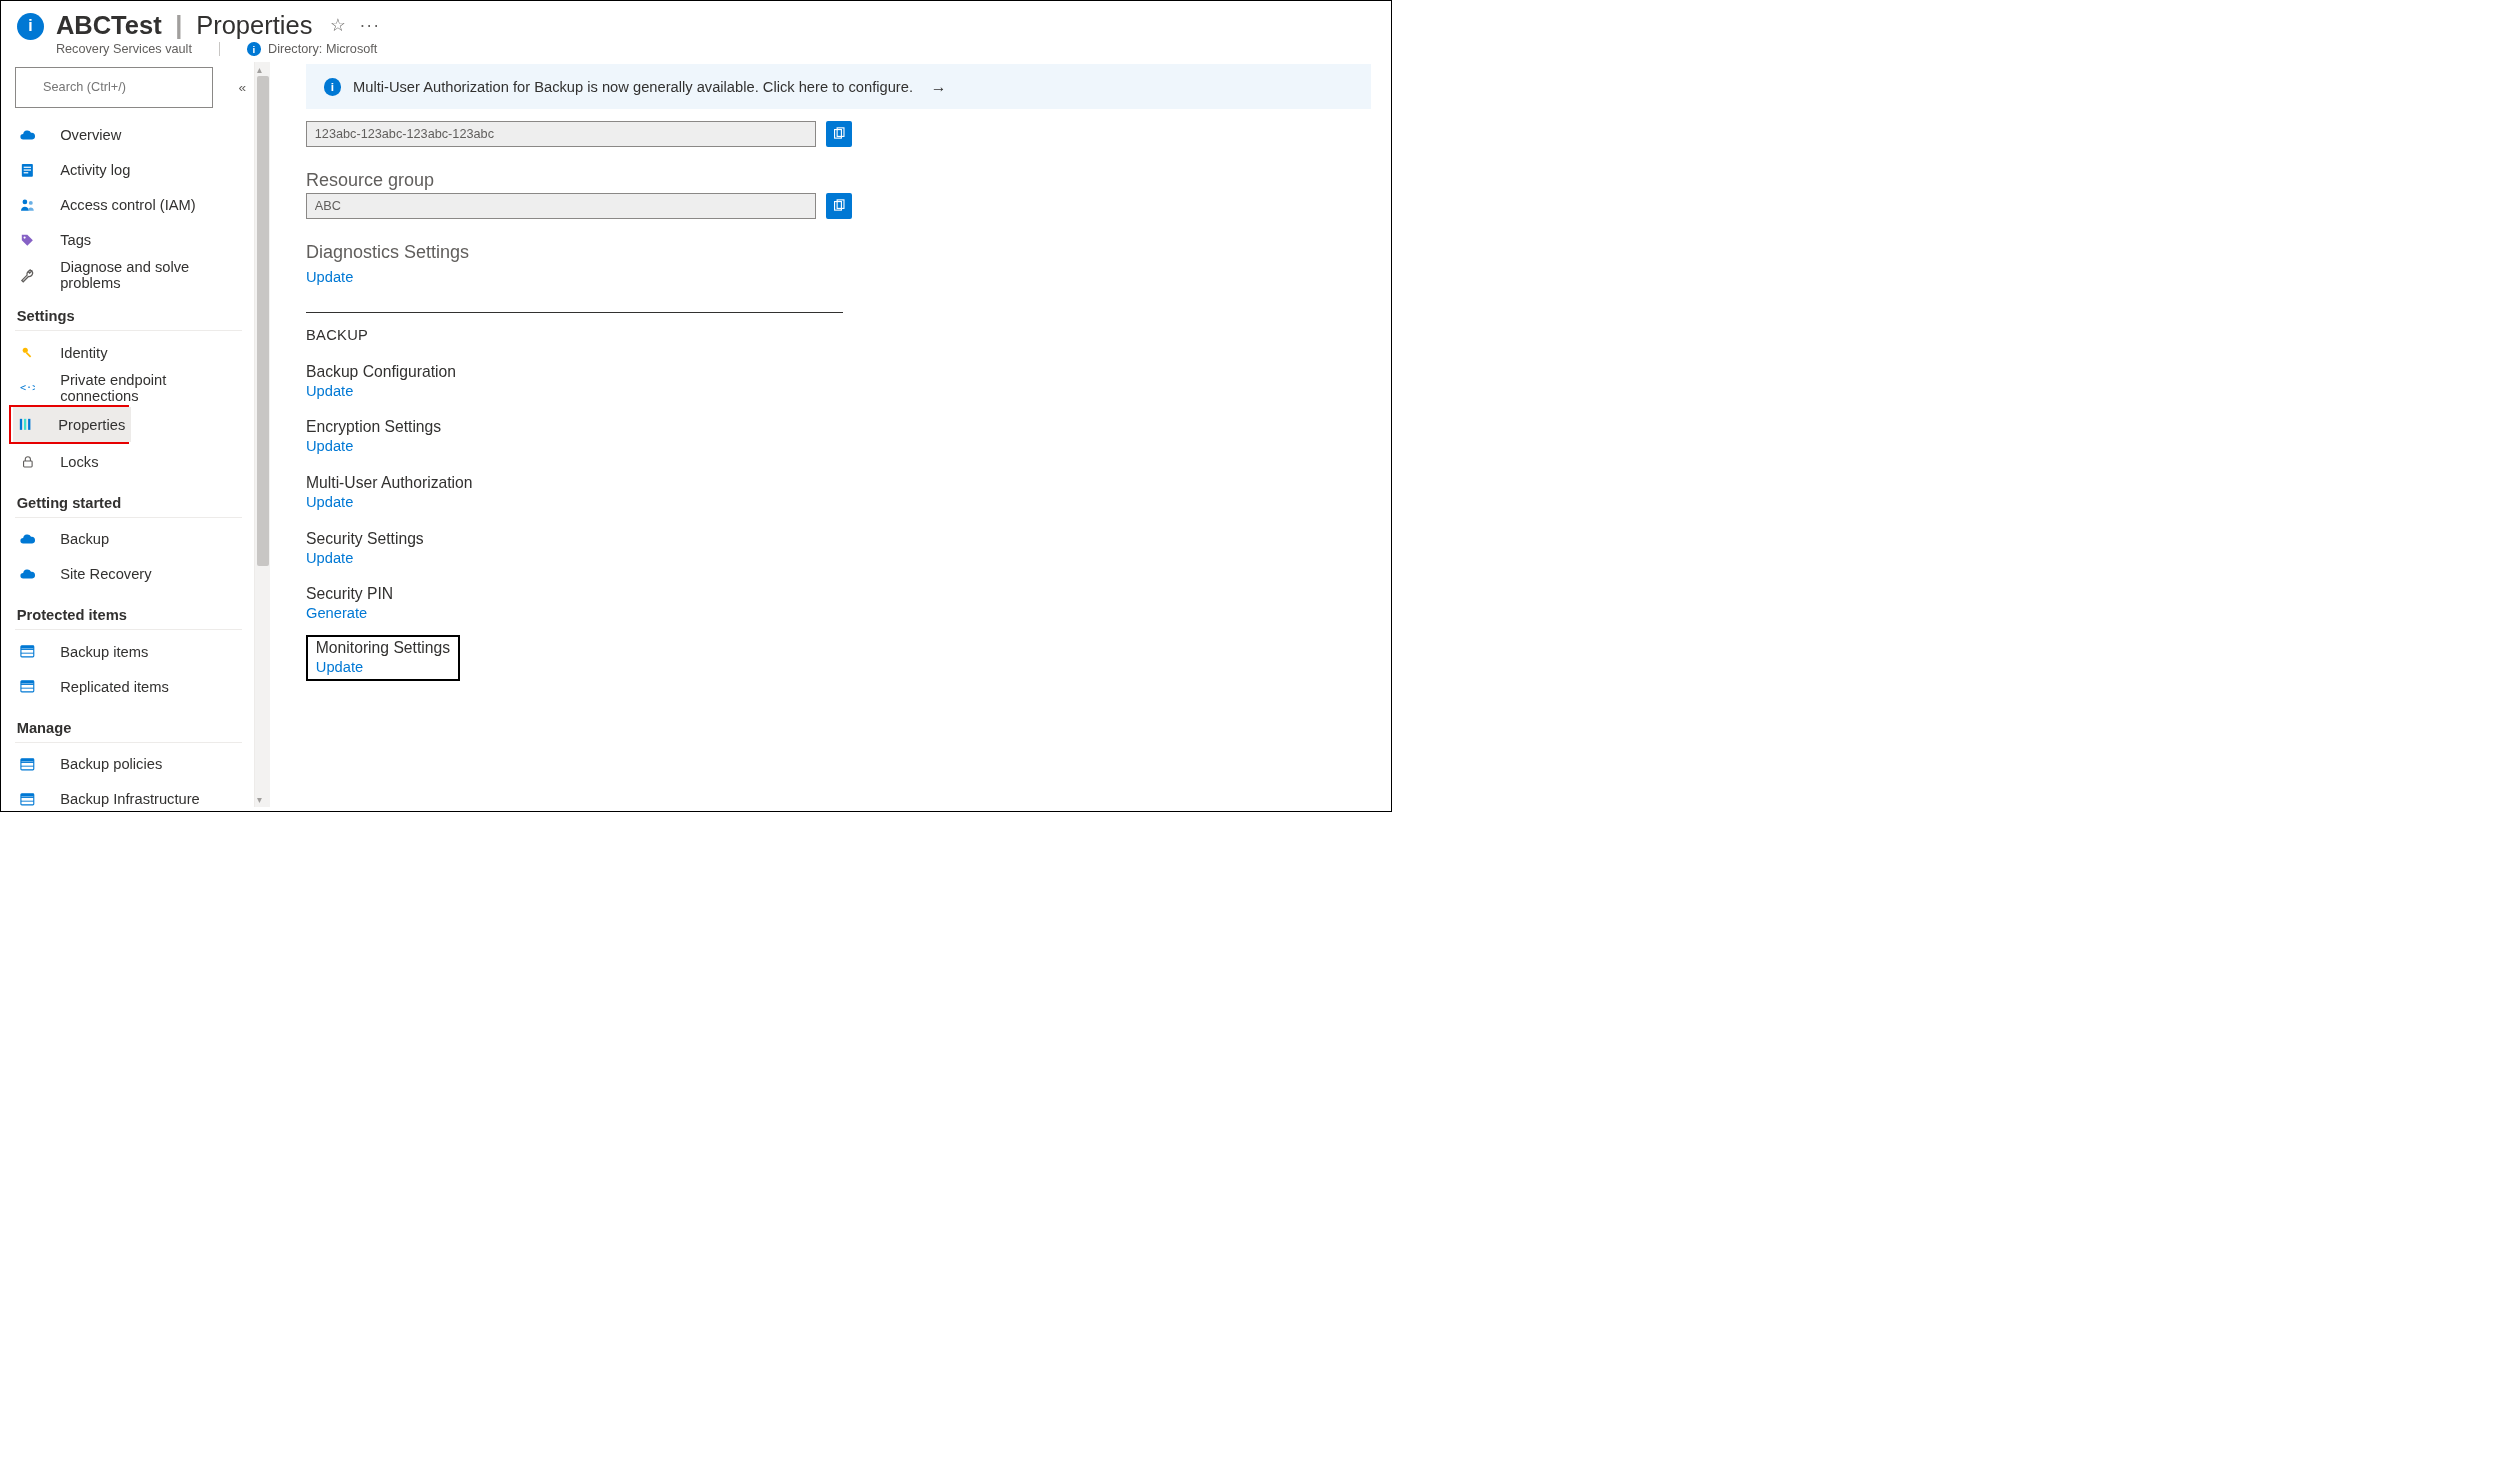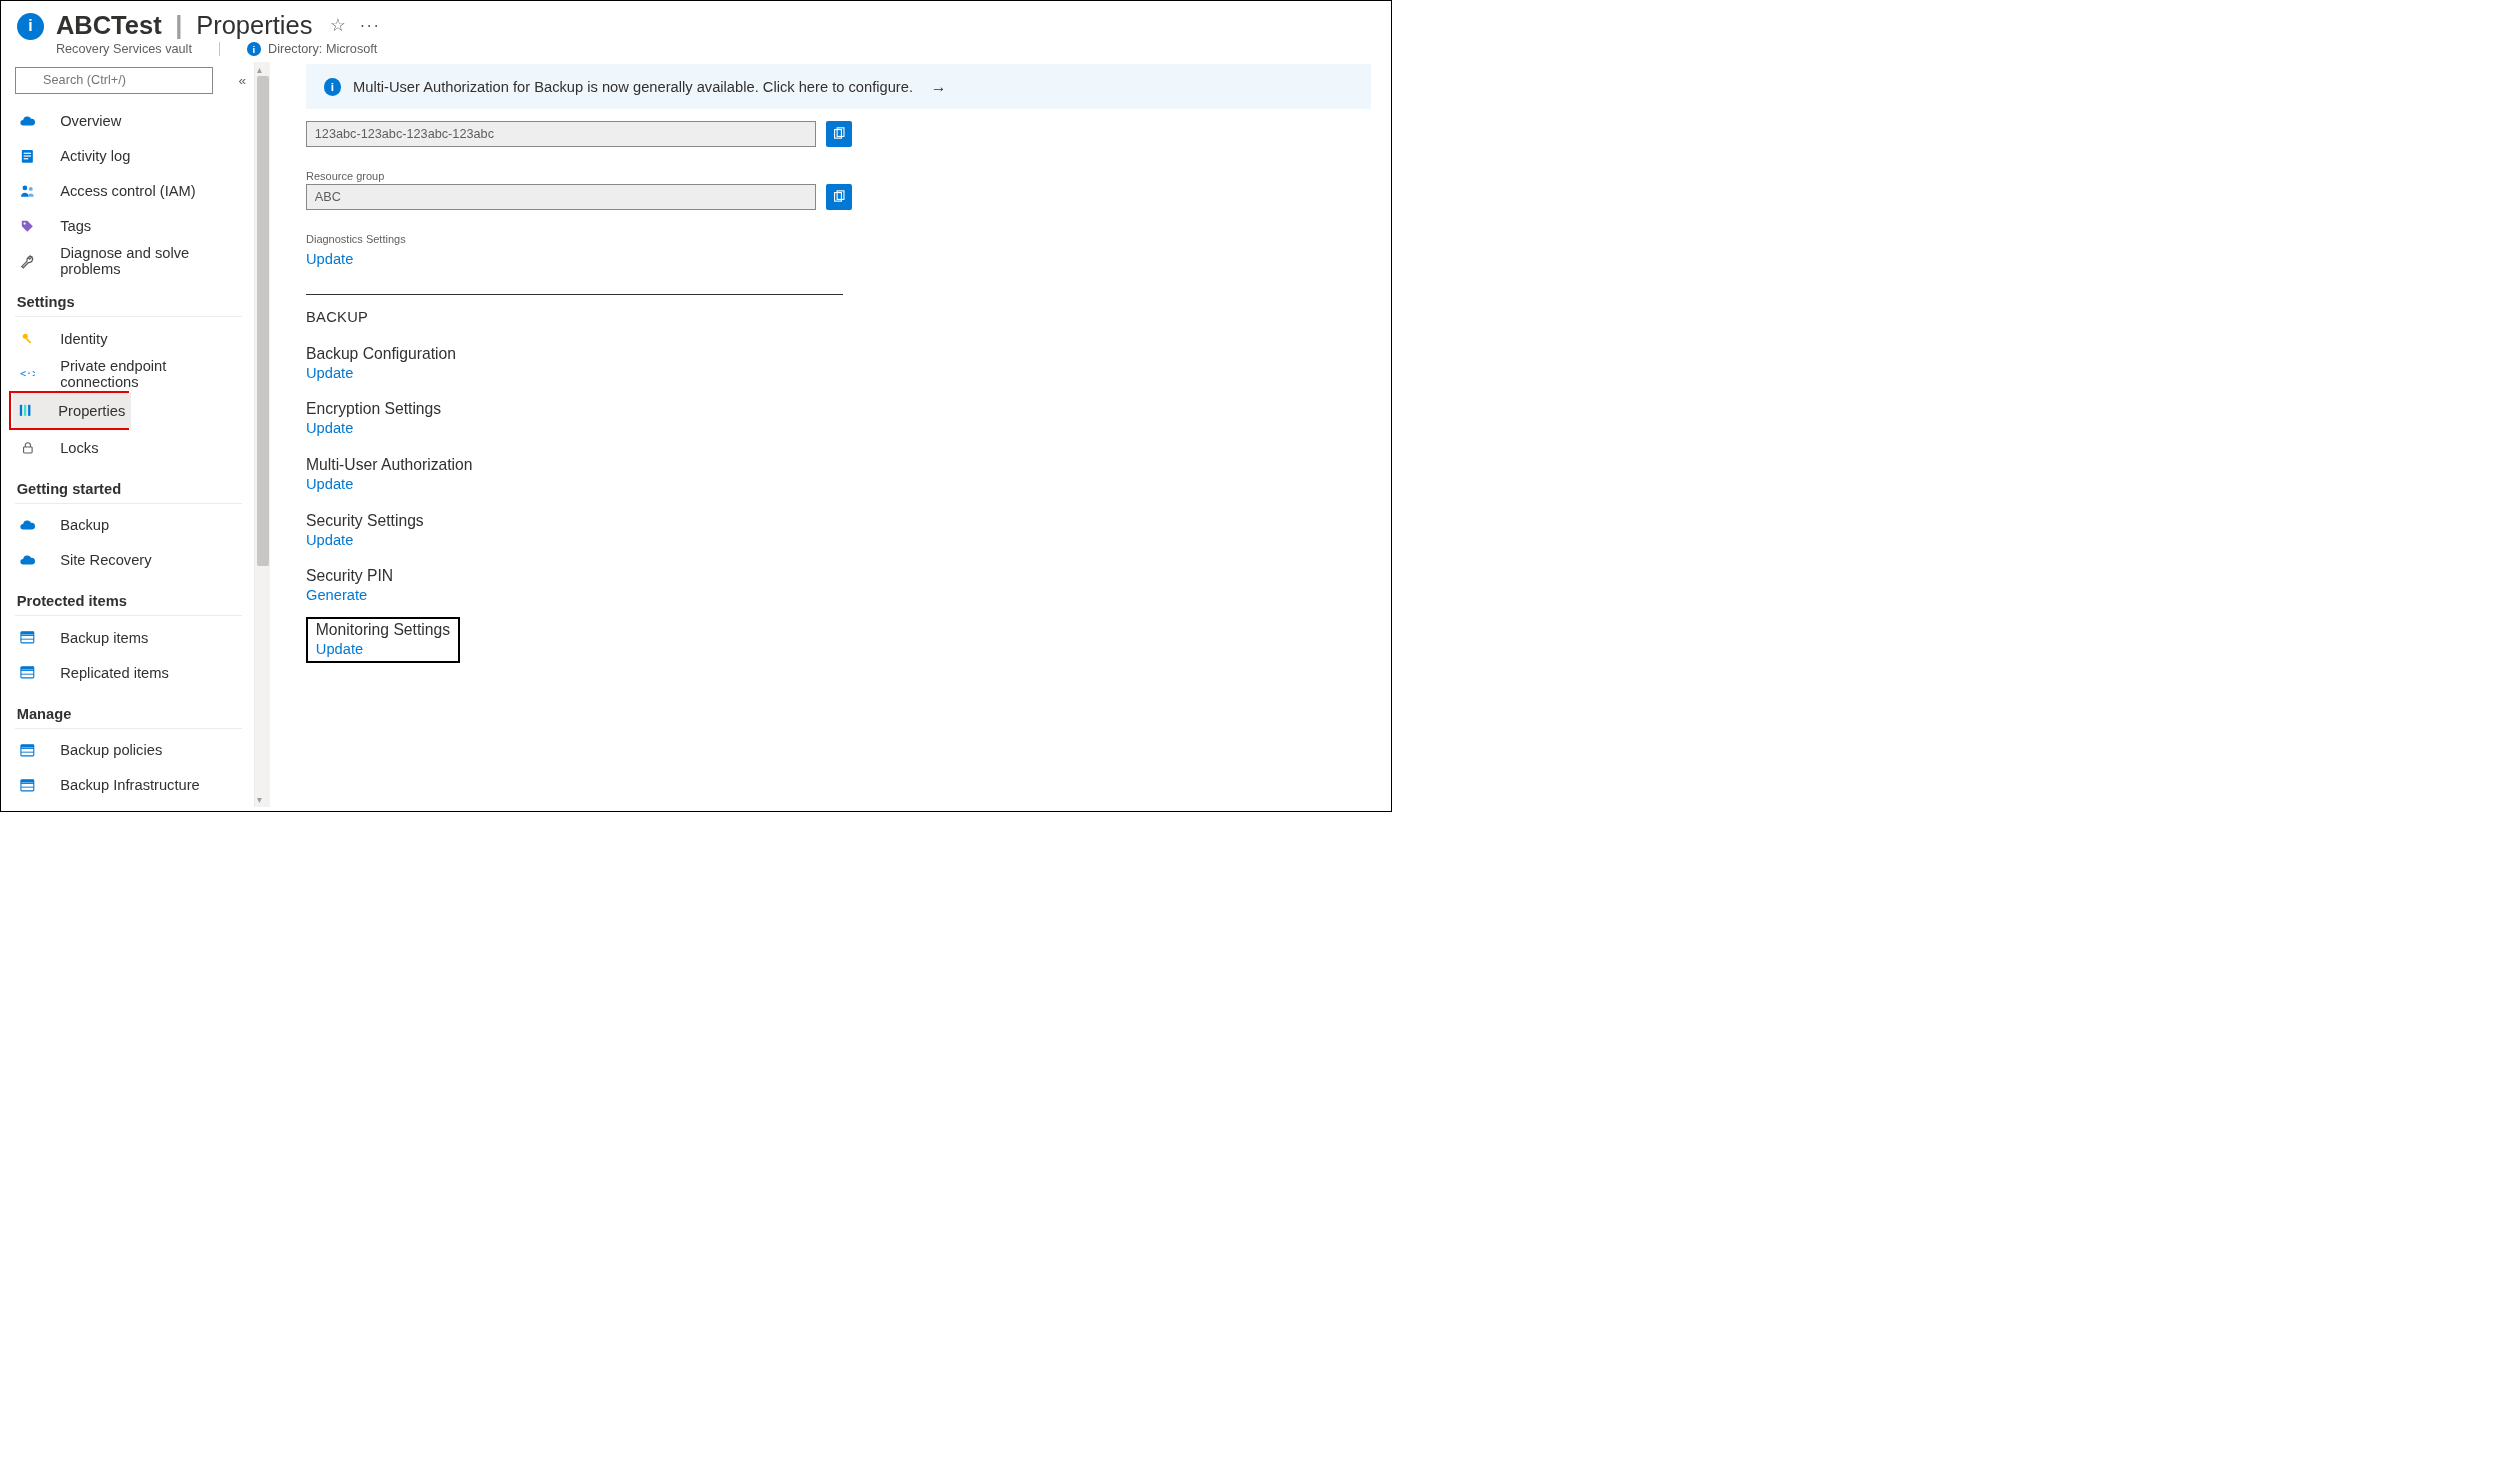--- a/index.html
+++ b/index.html
@@ -49,21 +49,21 @@
     position: relative;
   }
   .sidebar-inner {
     width: 253px;
     padding: 2px 0 0 13.7px;
   }
   .search-row { display:flex; align-items:center; gap:7.8px; margin: 2.9px 3.9px 9.8px 0;}
   .search-input {
     flex:1;
     border:1px solid #8a8886;
-    height: 27px;
+    height: 41px;
     padding: 0 5.9px 0 27.4px;
     font-size: 12.7px;
     color:#605e5c;
     background: #fff;
     position: relative;
   }
   .search-wrap { position: relative; flex:1; }
   .search-glyph { position:absolute; left:6.9px; top:4.9px; color:#605e5c; font-size:12.7px;}
   .collapse-chevron { color:#605e5c; font-size:13.7px; padding: 0 3.9px; cursor:pointer;}
 
@@ -135,21 +135,21 @@
     background:#eeeeee;
     color:#605e5c;
     padding: 0 7.8px;
     font-size: 12.7px;
   }
   .copy-btn {
     width:25.5px; height:25.5px; border:2px solid #0078d4; background:#0078d4; color:#fff; display:flex;align-items:center;justify-content:center; cursor:pointer; border-radius:2px;
   }
   .copy-btn svg { fill:#fff; }
 
-  .label { font-size:11px; color:#605e5c; margin-top: 23.5px; }
+  .label { font-size:18px; color:#605e5c; margin-top: 23.5px; }
   .link { color:#0078d4; font-size:14.7px; cursor:pointer; margin-top: 5.9px; display:inline-block;}
   .section-rule { border:none; border-top:1px solid #323130; width:537px; margin-top:27.4px;}
   .section-cap { font-size:14.7px; letter-spacing:0.3px; color:#323130; margin-top:13.7px;}
 
   .setting-block { margin-top: 19.6px; }
   .setting-title { font-size:15.7px; color:#323130; }
   .setting-link { color:#0078d4; font-size:14.7px; cursor:pointer; margin-top:2px; display:inline-block;}
 
   .monitor-box {
     border: 2px solid #000000;

